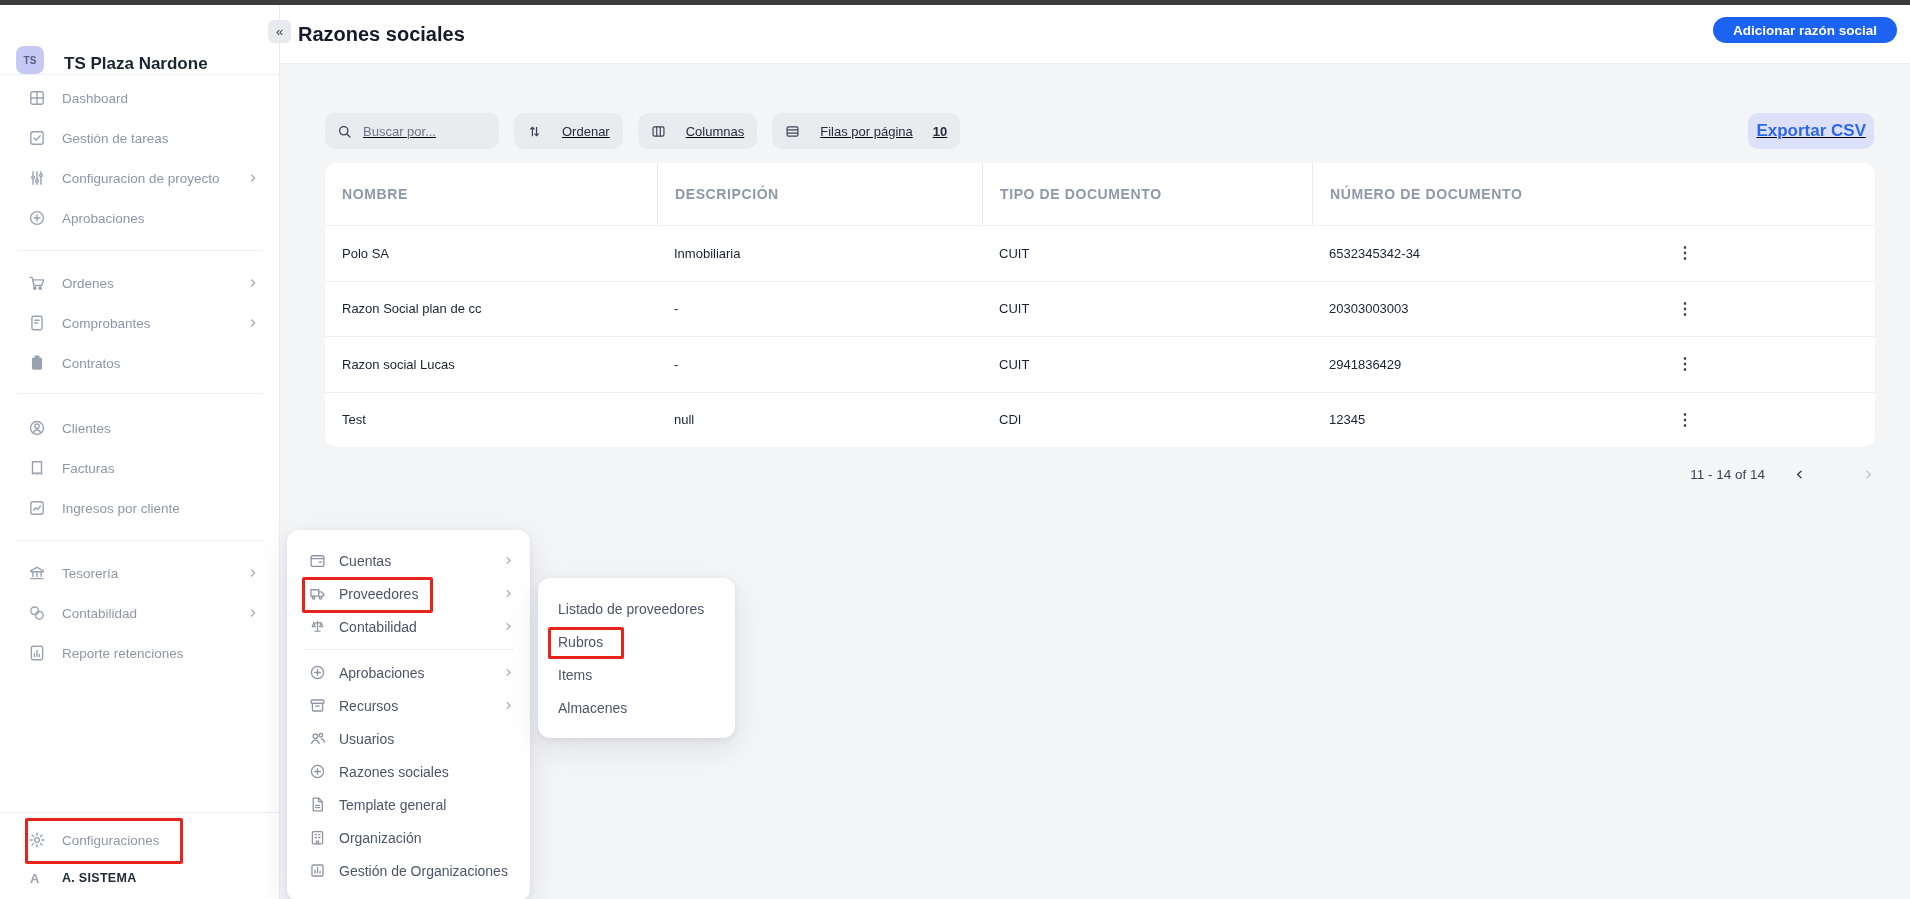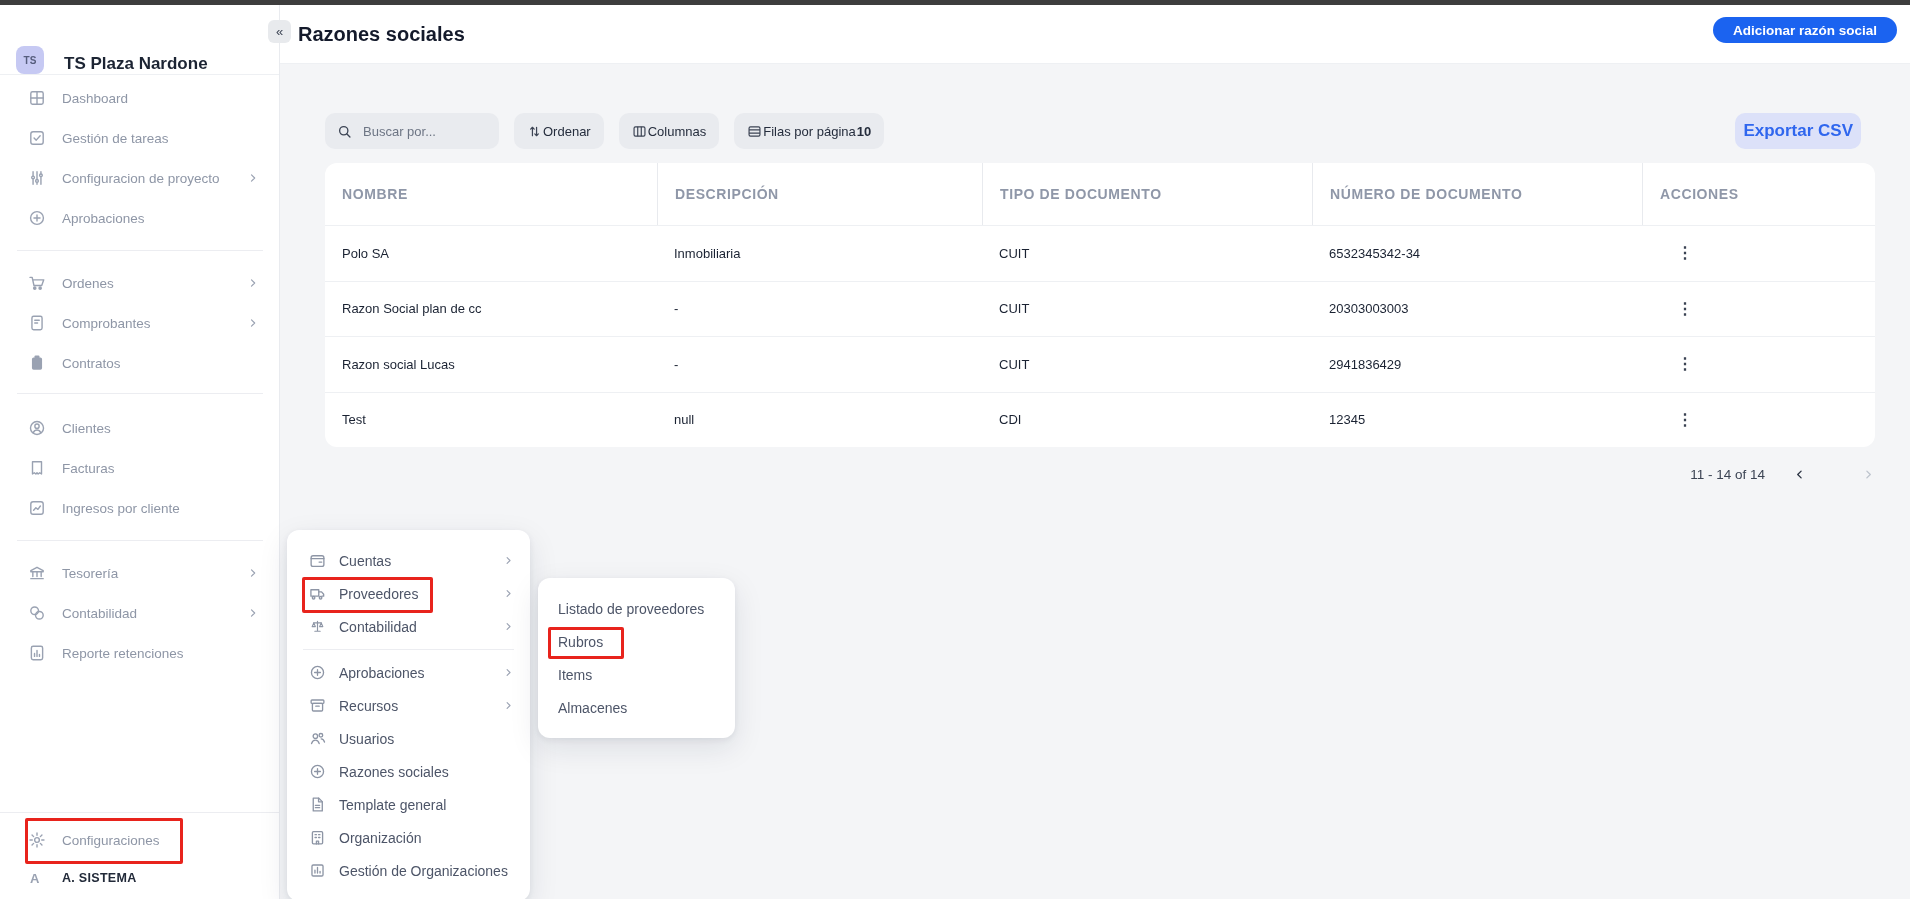--- a/index.html
+++ b/index.html
@@ -33,30 +33,30 @@
                border-bottom:1px solid #eef0f3;box-sizing:border-box;}
   .collapse-btn{position:absolute;left:-12px;top:15px;width:23px;height:23px;border-radius:6px;
                 background:#e8eaed;color:#3c4454;display:flex;align-items:center;justify-content:center;
                 font-size:13px;z-index:6;cursor:pointer;}
   .page-title{position:absolute;left:18px;top:0;height:59px;display:flex;align-items:center;
               font-size:20px;font-weight:bold;color:#141a2b;}
   .add-btn{position:absolute;right:13px;top:12px;height:26px;padding:0 20px;border-radius:18px;
            background:#1b63f0;color:#fff;font-size:13.5px;font-weight:bold;display:flex;
            align-items:center;border:none;cursor:pointer;}
 
-  .toolbar{position:absolute;left:45px;right:49px;top:108px;height:36px;display:flex;
-           align-items:flex-end;gap:15px;}
+  .toolbar{position:absolute;left:45px;right:36px;top:108px;height:36px;display:flex;
+           align-items:flex-end;gap:15px;text-decoration:underline;}
   .search-box{width:174px;height:36px;background:#e9ebef;border-radius:10px;display:flex;
               align-items:center;padding:0 12px;box-sizing:border-box;gap:9px;}
   .search-box .ico{width:15px;height:15px;color:#3c4454;flex:none;display:flex;}
   .search-box input{border:none;background:transparent;outline:none;width:120px;
                     font-family:"Liberation Sans",sans-serif;font-size:13px;color:#2a3242;}
   .search-box input::placeholder{color:#6d7584;}
   .tb-btn{height:36px;background:#e9ebef;border:none;border-radius:10px;display:flex;
-          align-items:center;padding:0 13px;gap:1px;font-family:"Liberation Sans",sans-serif;
+          align-items:center;padding:0 13px;gap:20px;font-family:"Liberation Sans",sans-serif;
           font-size:13px;color:#252d3d;cursor:pointer;}
   .tb-btn .ico{width:15px;height:15px;color:#3c4454;flex:none;display:flex;}
   .tb-btn .cnt{font-weight:bold;}
   .export-btn{margin-left:auto;height:36px;background:#dce1f9;border:none;border-radius:10px;
               padding:0 8px;font-family:"Liberation Sans",sans-serif;font-size:17px;
               font-weight:bold;color:#2f66ee;cursor:pointer;}
 
   
   .tbl{position:absolute;left:45px;top:158px;width:1550px;height:284px;background:#fff;
        border-radius:12px;overflow:hidden;}
@@ -478,21 +478,20 @@
       </button>
       <button class="export-btn">Exportar CSV</button>
     </div>
 
     <div class="tbl">
       <div class="trow">
         <div class="th">NOMBRE</div>
         <div class="th">DESCRIPCIÓN</div>
         <div class="th">TIPO DE DOCUMENTO</div>
         <div class="th">NÚMERO DE DOCUMENTO</div>
-        <div class="th">ACCIONES</div>
       </div>
       <div class="trow">
         <div class="td">Polo SA</div>
         <div class="td">Inmobiliaria</div>
         <div class="td">CUIT</div>
         <div class="td">6532345342-34</div>
         <div class="td">
             <button class="kebab">⋮</button>
           </div>
       </div>

